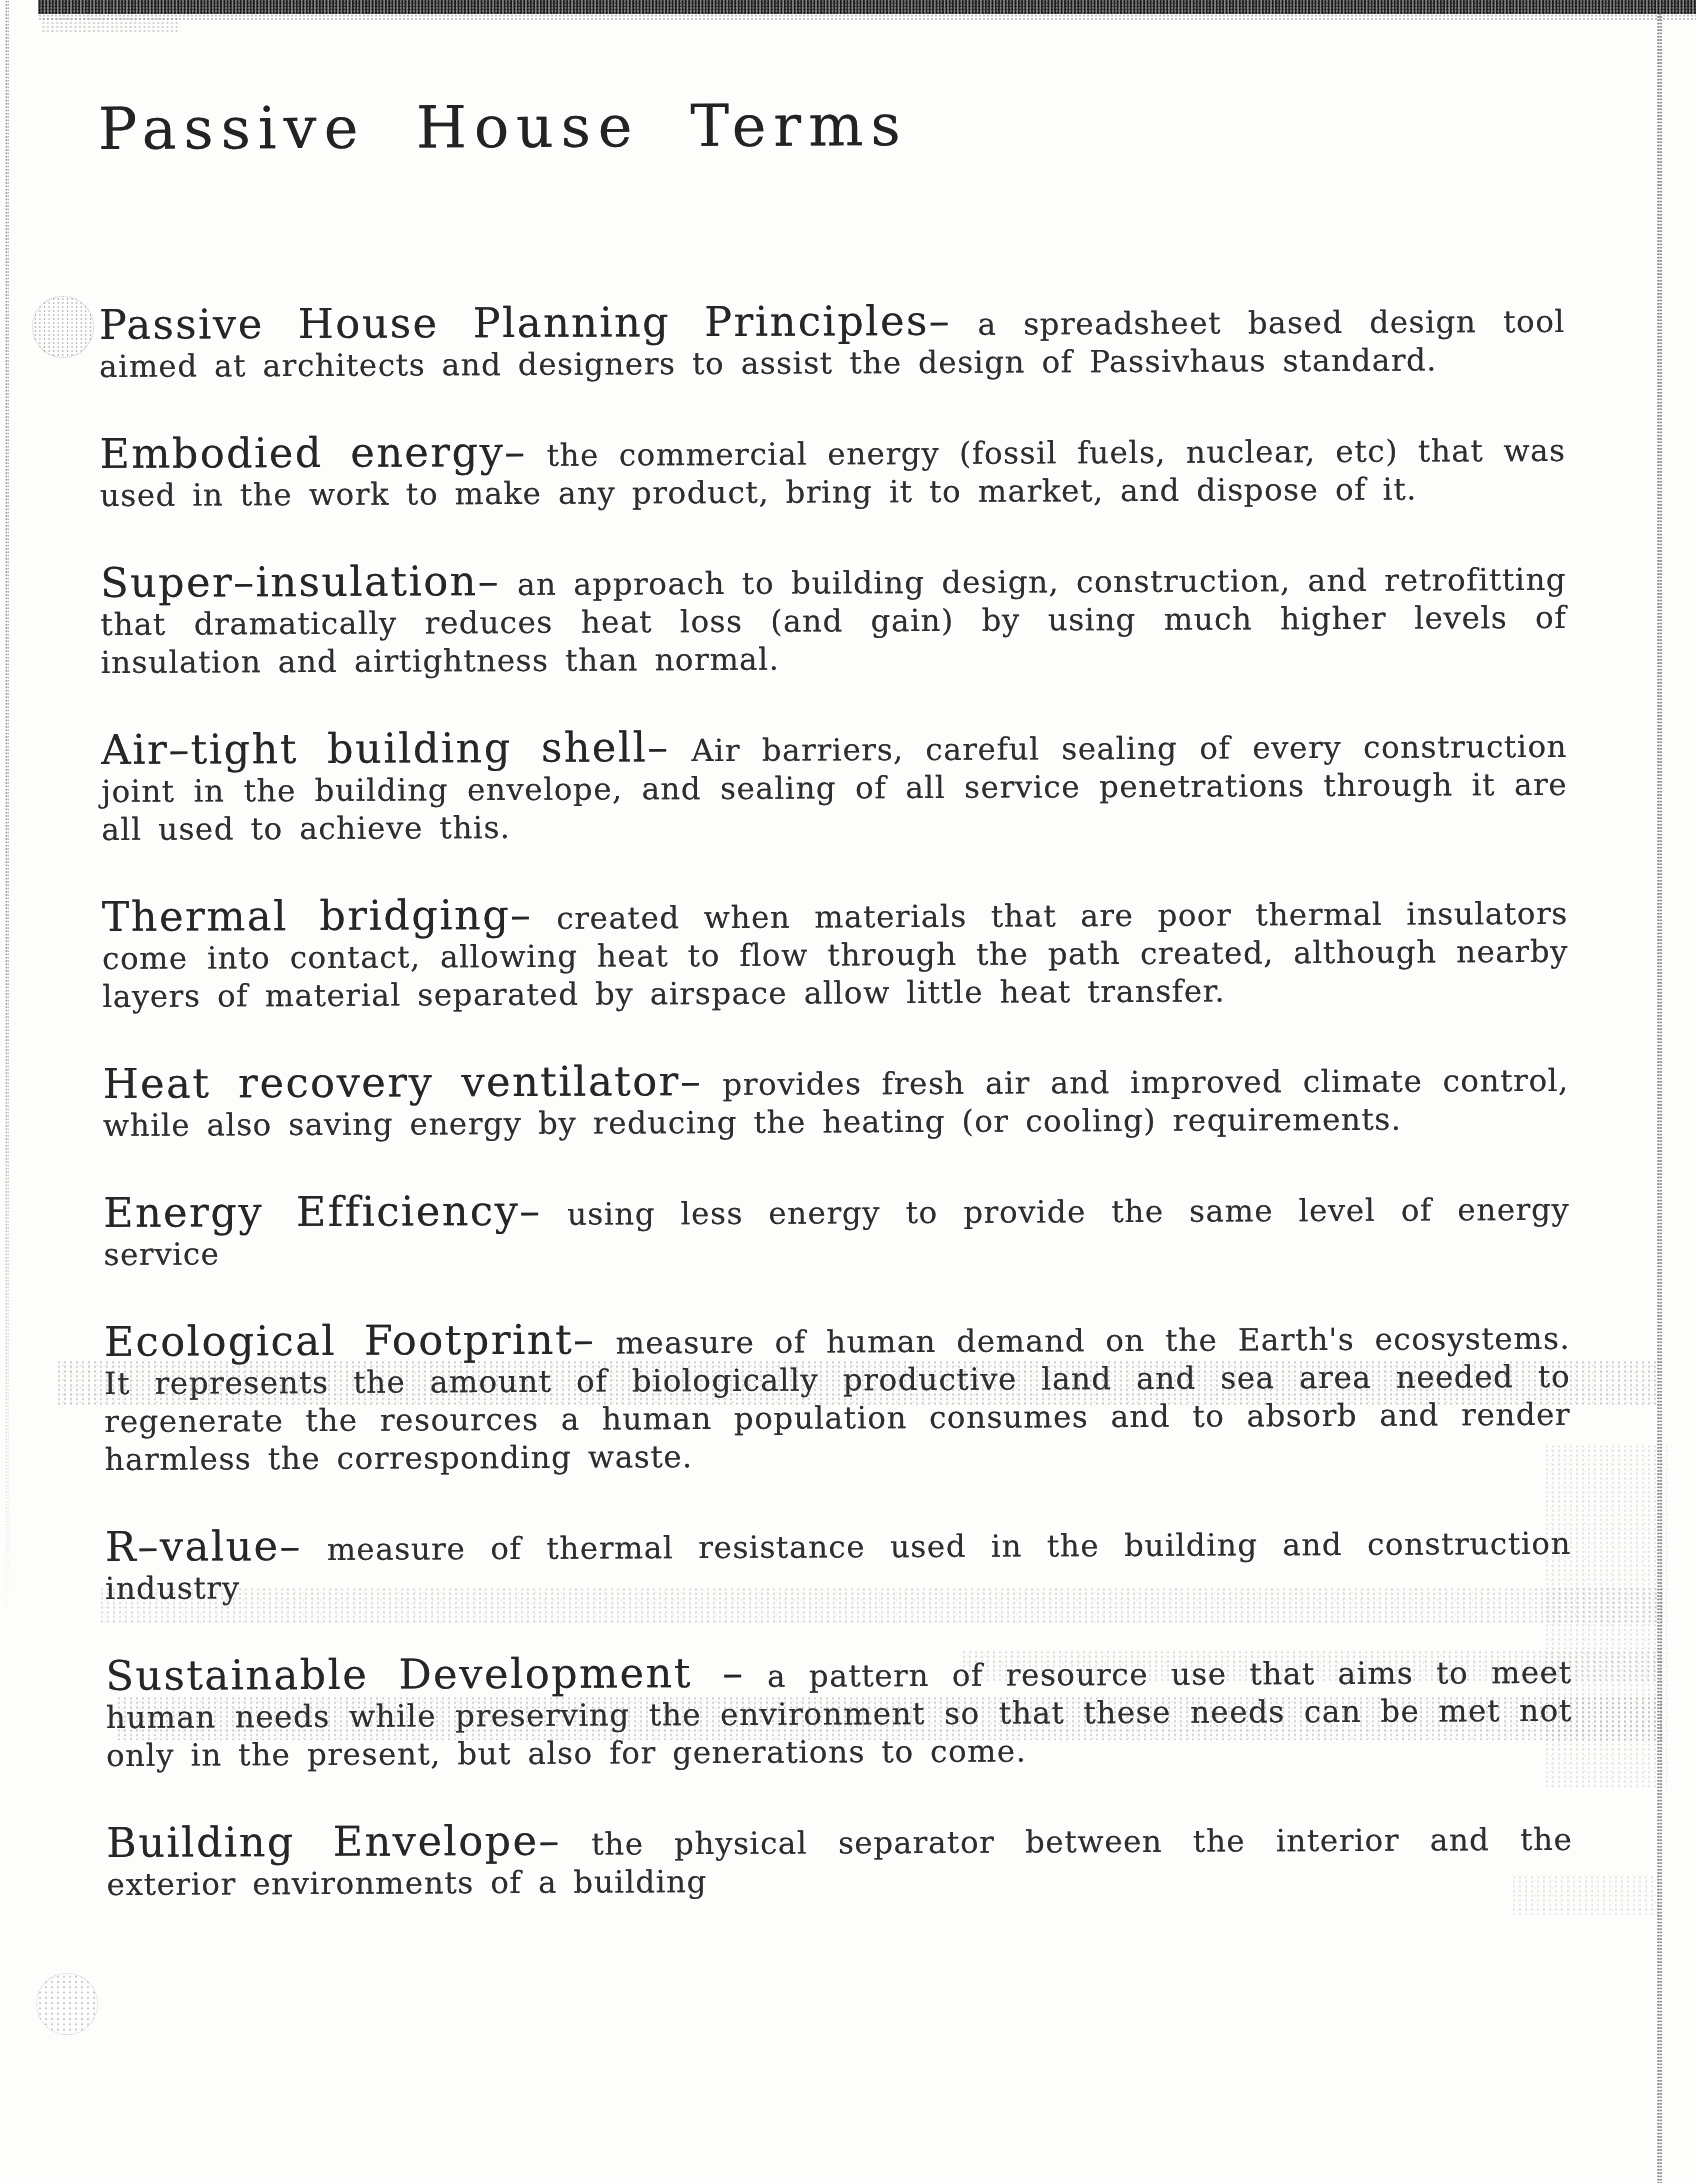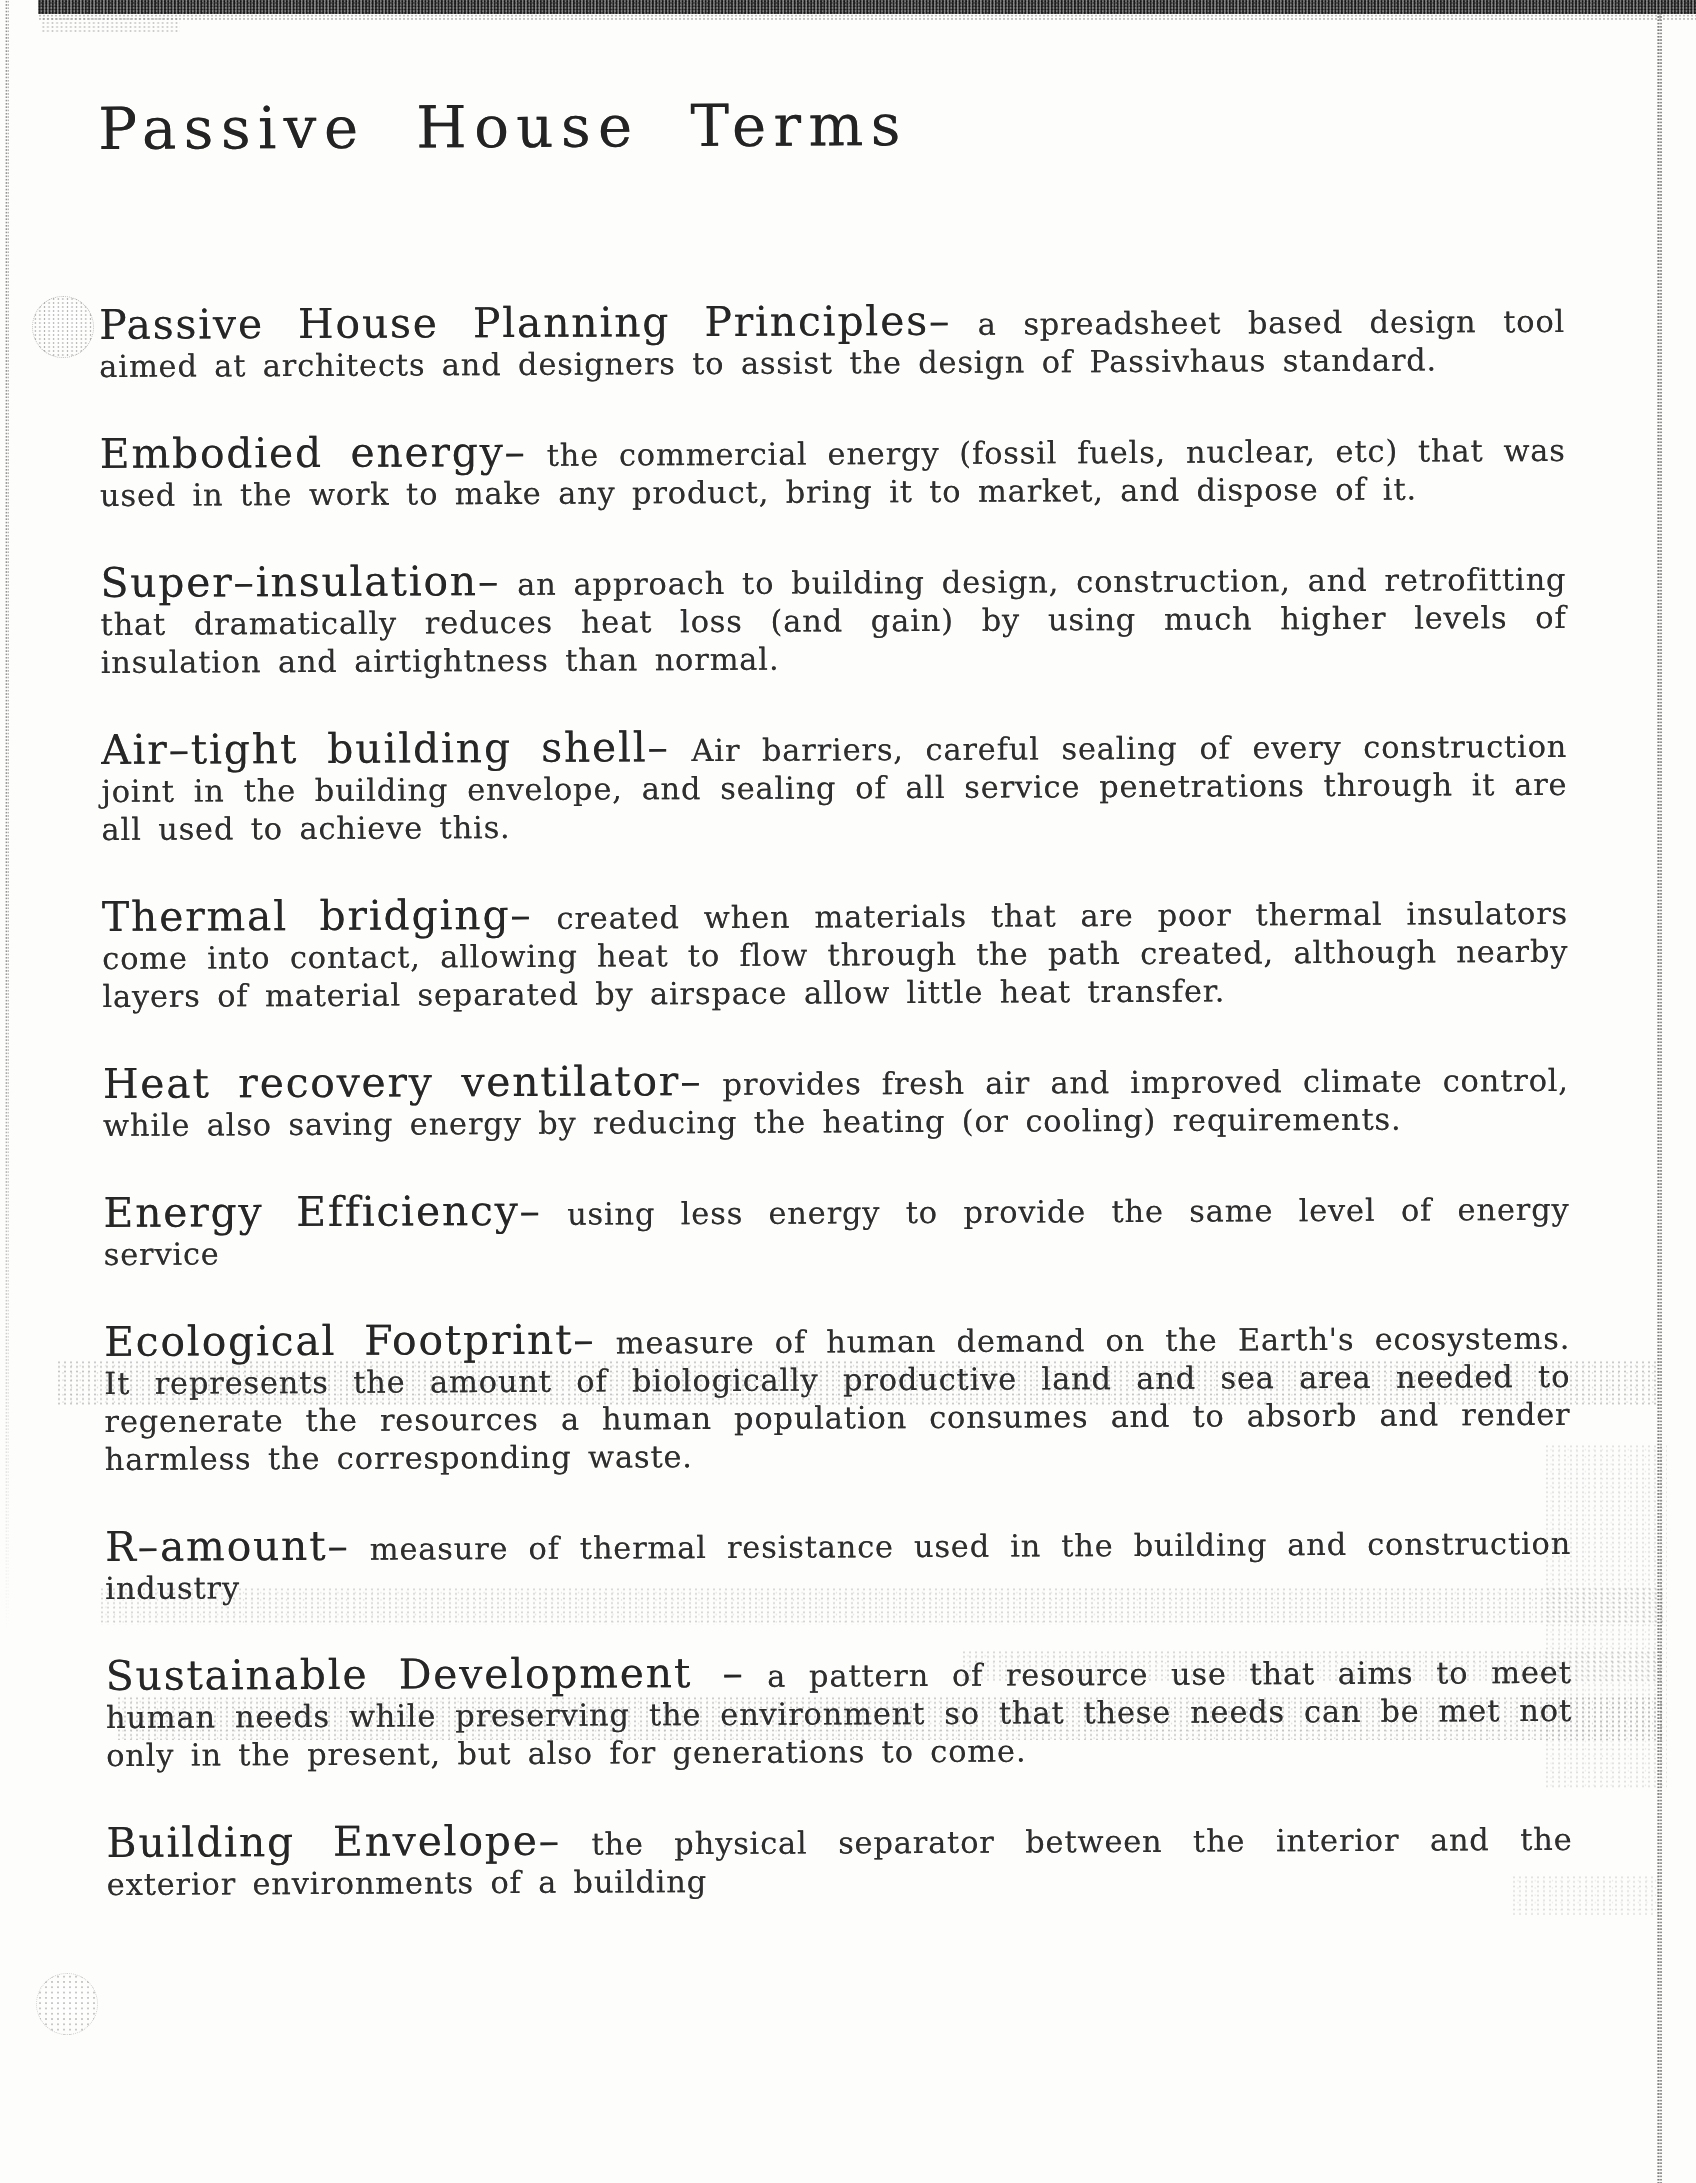--- a/index.html
+++ b/index.html
@@ -180,21 +180,21 @@
     <span class="term">Energy Efficiency–</span>
     <span>using less energy to provide the same level of energy service</span>
   </p>
 
   <p class="entry">
     <span class="term">Ecological Footprint–</span>
     <span>measure of human demand on the Earth's ecosystems. It represents the amount of biologically productive land and sea area needed to regenerate the resources a human population consumes and to absorb and render harmless the corresponding waste.</span>
   </p>
 
   <p class="entry">
-    <span class="term">R–amount–</span>
+    <span class="term">R–value–</span>
     <span>measure of thermal resistance used in the building and construction industry</span>
   </p>
 
   <p class="entry">
     <span class="term">Sustainable Development –</span>
     <span>a pattern of resource use that aims to meet human needs while preserving the environment so that these needs can be met not only in the present, but also for generations to come.</span>
   </p>
 
   <p class="entry">
     <span class="term">Building Envelope–</span>

